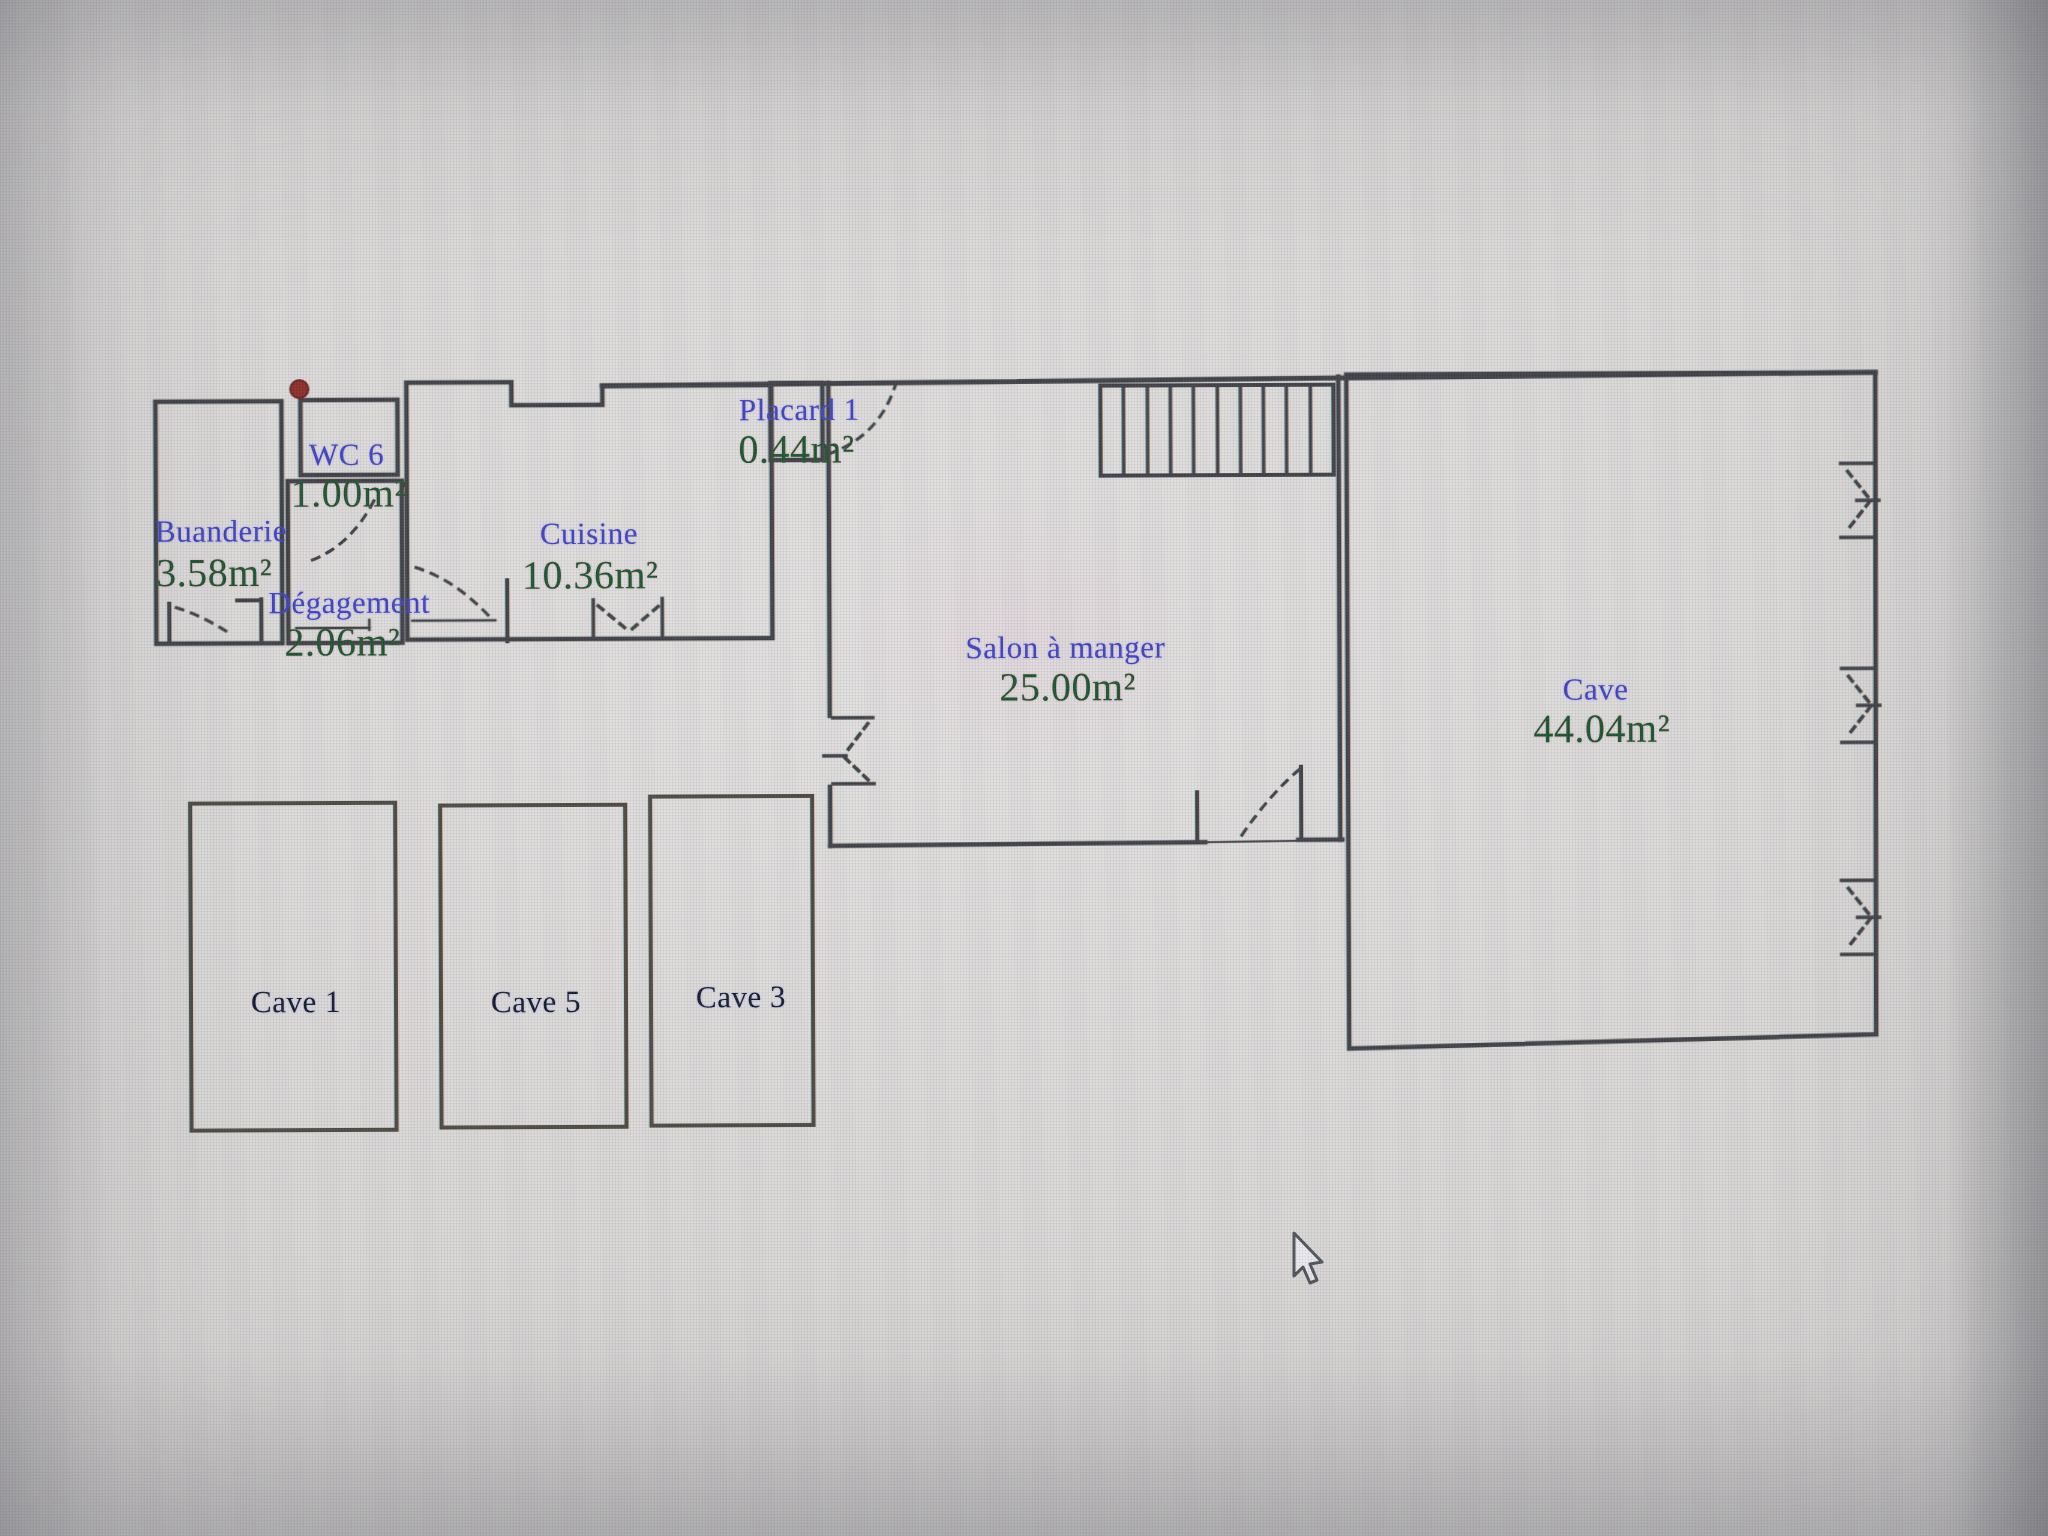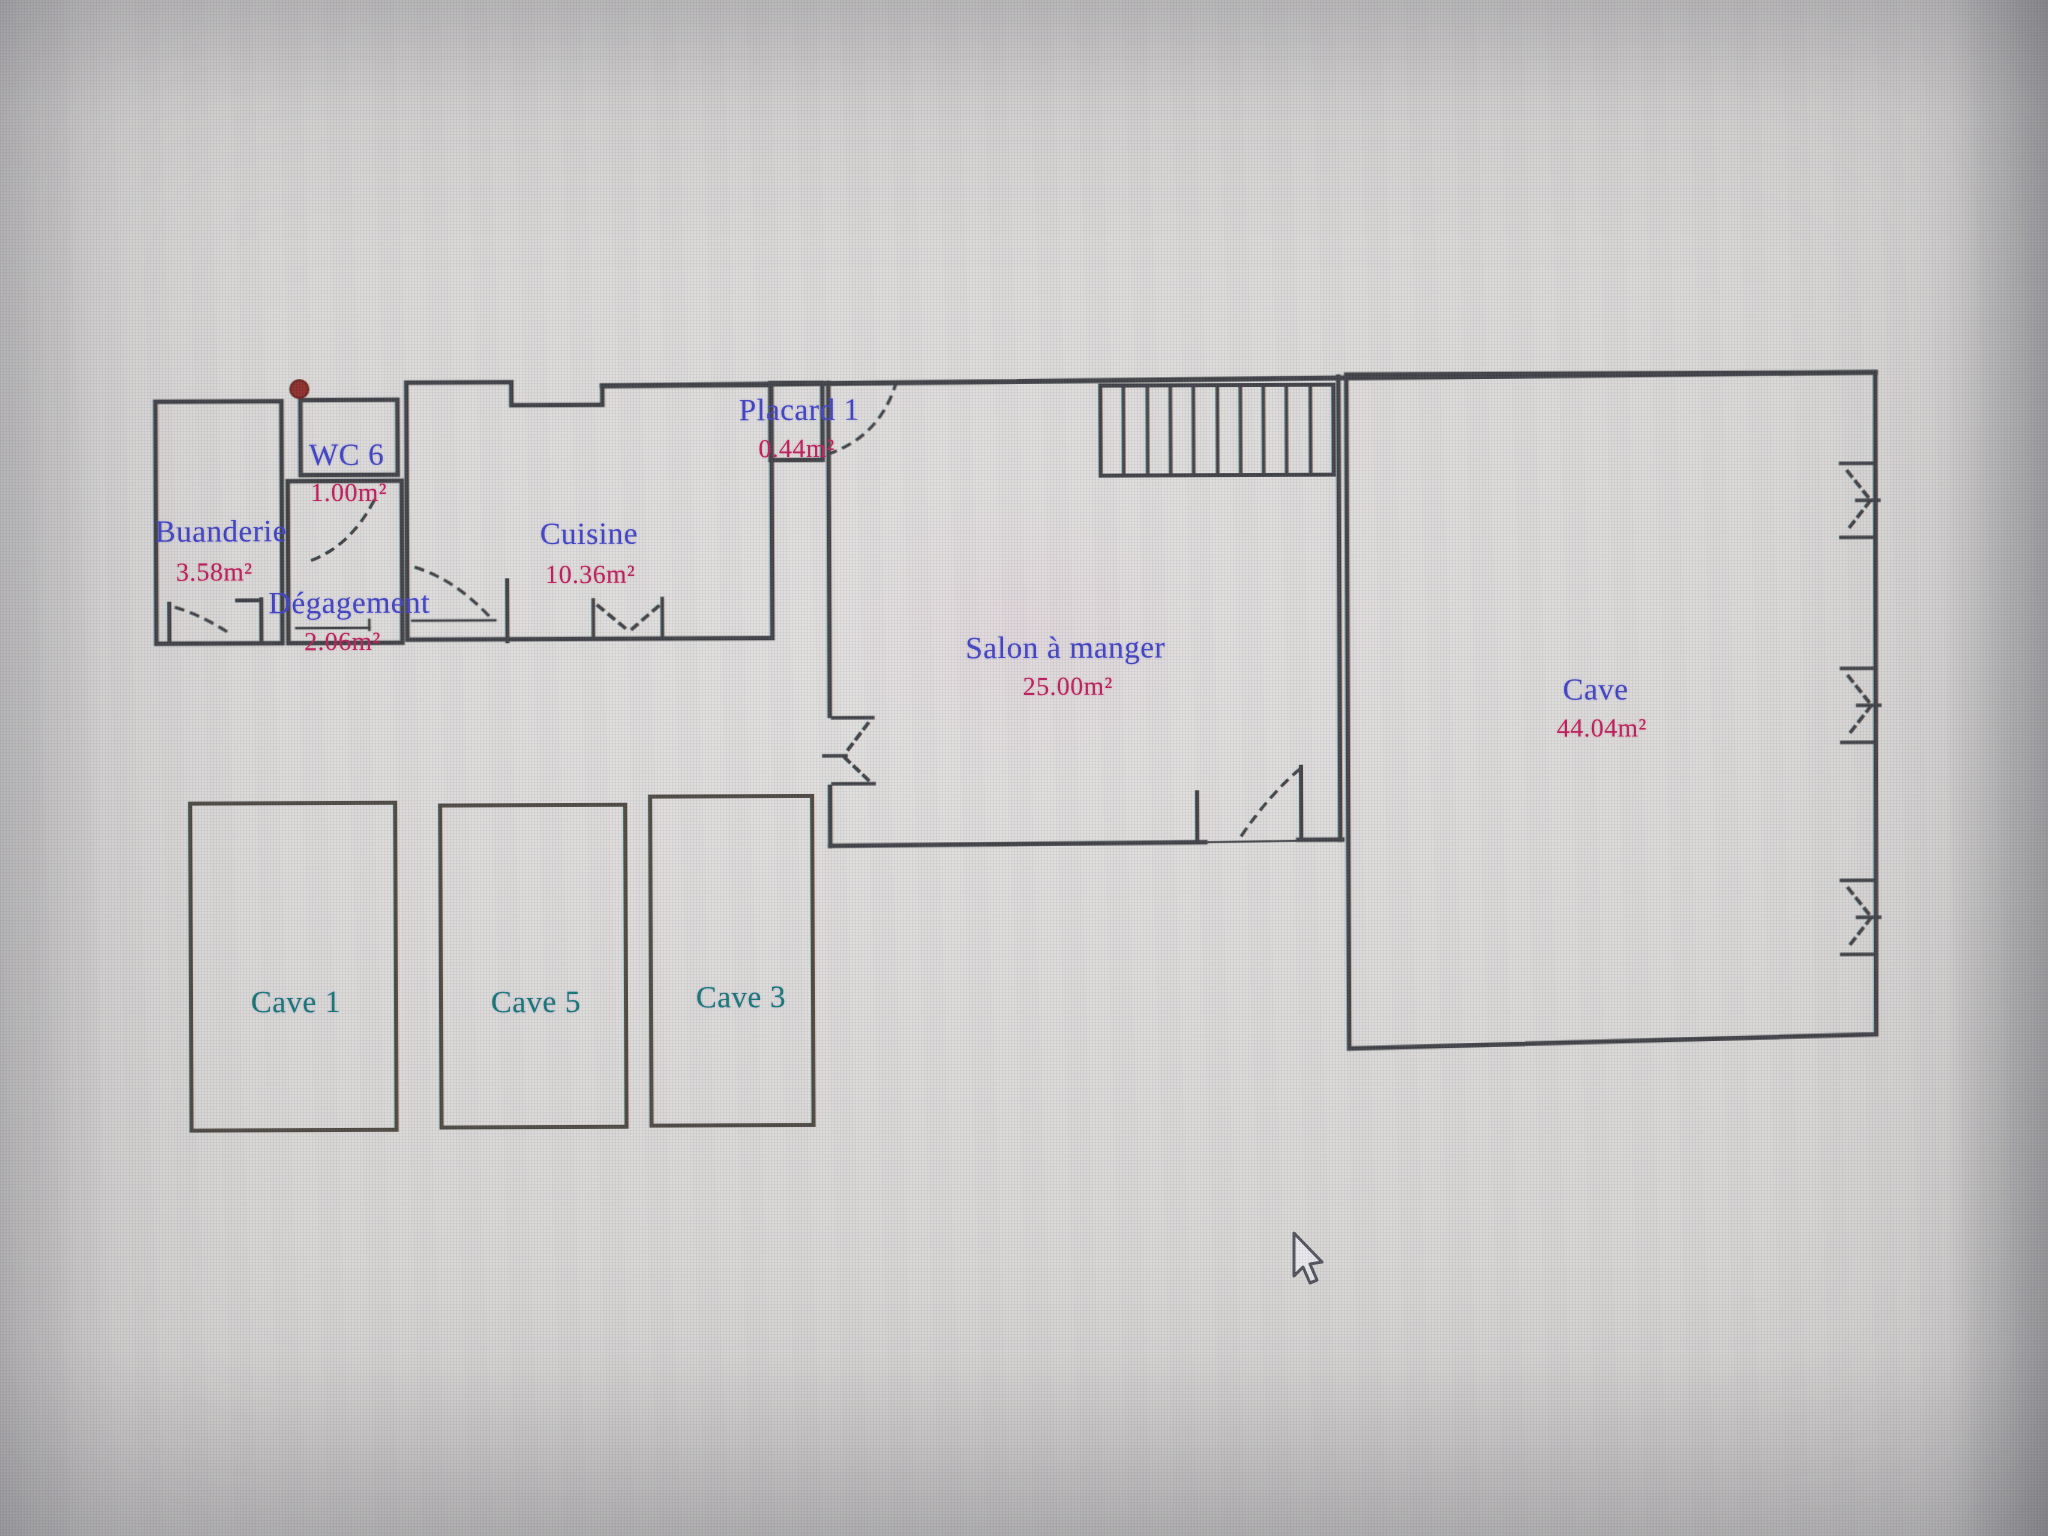--- a/index.html
+++ b/index.html
@@ -30,22 +30,22 @@
       repeating-linear-gradient(88deg, rgba(150,140,160,0.035) 0 23px, transparent 23px 47px);
   }
   
   .plan{position:absolute;inset:0;transform:rotate(-0.25deg);}
   .plan svg{position:absolute;left:0;top:0;
     filter:drop-shadow(-1px 0 0 rgba(0,185,195,0.20)) drop-shadow(1px 0 0 rgba(255,130,50,0.18));
   }
   .lbl{position:absolute;transform:translate(-50%,-50%);white-space:nowrap;
        letter-spacing:.5px;margin-top:42px;}
   .rname{font-size:31px;color:#3d3fc4;text-shadow:0 0 2px rgba(80,80,215,0.45);}
-  .rarea{font-size:26px;color:#be185d;text-shadow:0 0 2px rgba(210,50,60,0.40);}
-  .cave .rname{color:#0f766e;}
+  .rarea{font-size:40px;color:#14532d;text-shadow:0 0 2px rgba(210,50,60,0.40);}
+  .cave .rname{color:#0f172a;}
 </style>
 </head>
 <body>
 
 <div class="photo-base"></div>
 
 <div class="plan">
 
   <svg width="2048" height="1536" viewBox="0 0 2048 1536">
     <g stroke="#3c3d43" fill="none" stroke-width="4.5" stroke-linecap="square">

